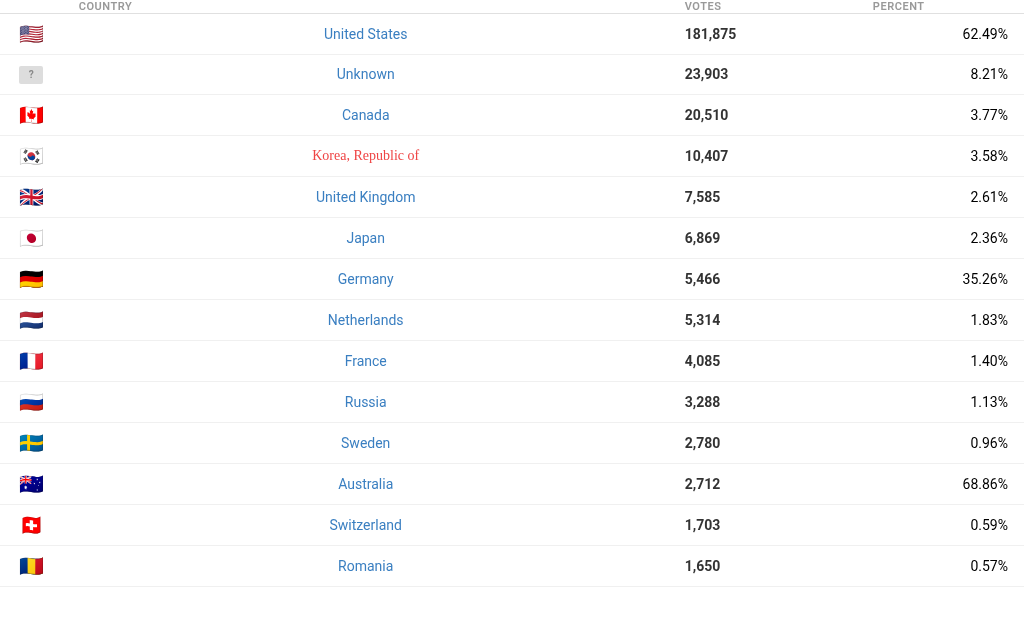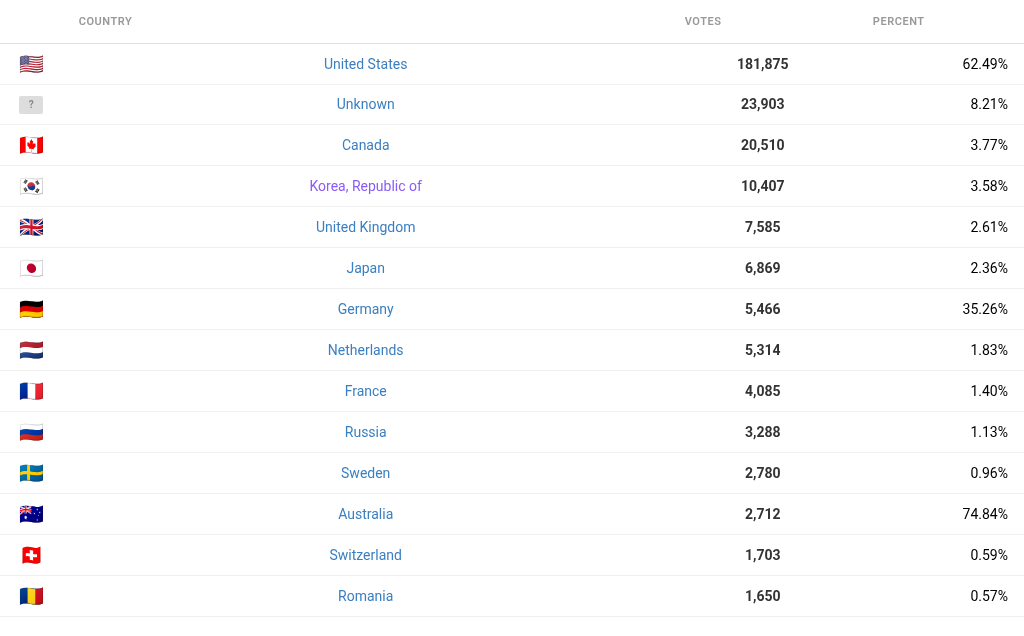--- a/index.html
+++ b/index.html
@@ -14,21 +14,21 @@
       margin: 0 auto;
     }
     table {
       width: 100%;
       border-collapse: collapse;
     }
     thead tr {
       border-bottom: 1px solid #e0e0e0;
     }
     thead th {
-      padding: 15px 16px;
+      padding: 0 16px;
       text-align: left;
       font-size: 11px;
       font-weight: 600;
       color: #999;
       letter-spacing: 0.05em;
       text-transform: uppercase;
     }
     thead th.right {
       text-align: left;
     }
@@ -58,24 +58,25 @@
       justify-content: center;
       font-size: 10px;
       color: #888;
       font-weight: bold;
     }
     .country-link {
       color: #3a7fc1;
       text-decoration: none;
     }
     .country-plain {
-      color: #8b5cf6;
+      color: #ef4444;
+      font-family: Liberation Serif, serif;
     }
     .votes-cell {
-      text-align: center;
+      text-align: left;
       font-weight: 700;
       color: #333;
     }
     .percent-cell {
       text-align: right;
       color: #000000;
     }
     .col-country { width: 580px; }
     .col-votes { width: 180px; }
     .col-percent { width: 160px; }
@@ -158,21 +159,21 @@
         <tr>
           <td class="flag-cell"><span class="flag">🇸🇪</span></td>
           <td><a href="#" class="country-link">Sweden</a></td>
           <td class="votes-cell">2,780</td>
           <td class="percent-cell">0.96%</td>
         </tr>
         <tr>
           <td class="flag-cell"><span class="flag">🇦🇺</span></td>
           <td><a href="#" class="country-link">Australia</a></td>
           <td class="votes-cell">2,712</td>
-          <td class="percent-cell">74.84%</td>
+          <td class="percent-cell">68.86%</td>
         </tr>
         <tr>
           <td class="flag-cell"><span class="flag">🇨🇭</span></td>
           <td><a href="#" class="country-link">Switzerland</a></td>
           <td class="votes-cell">1,703</td>
           <td class="percent-cell">0.59%</td>
         </tr>
         <tr>
           <td class="flag-cell"><span class="flag">🇷🇴</span></td>
           <td><a href="#" class="country-link">Romania</a></td>

